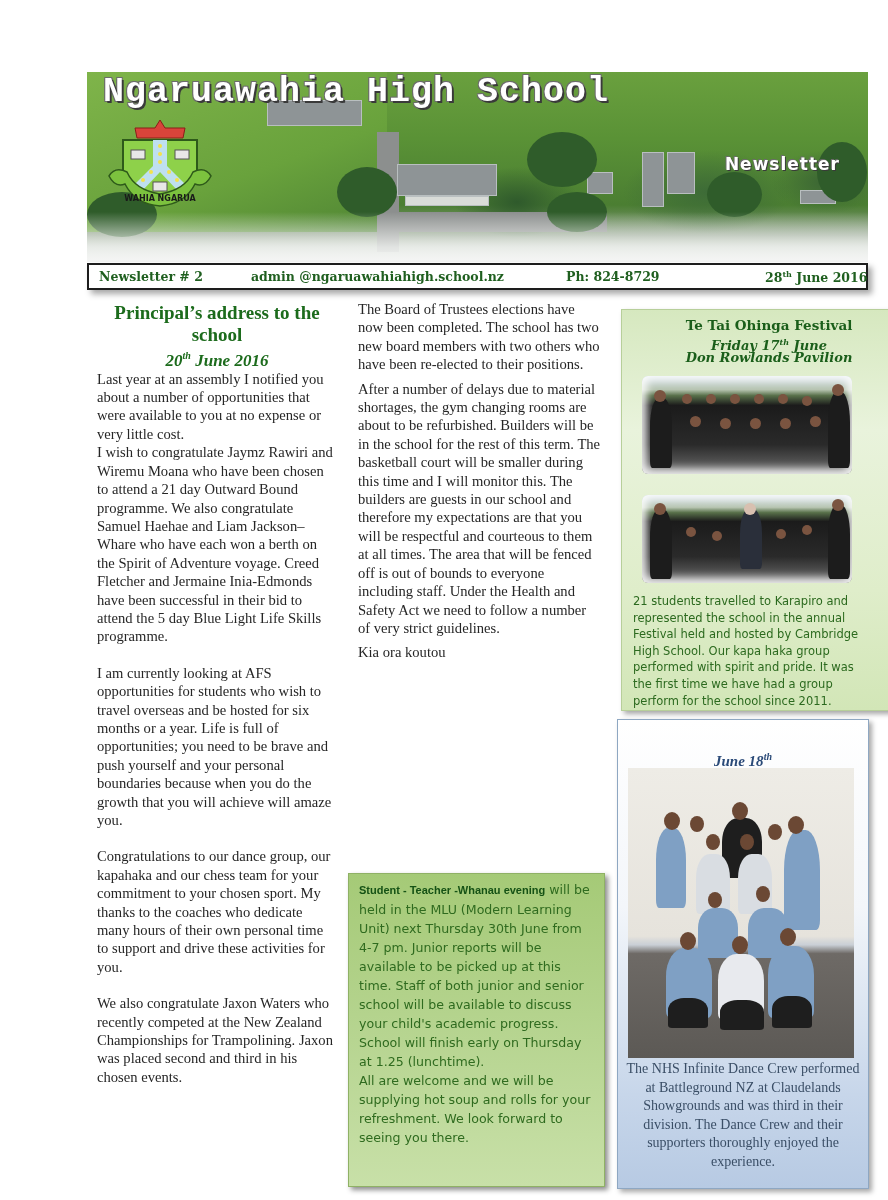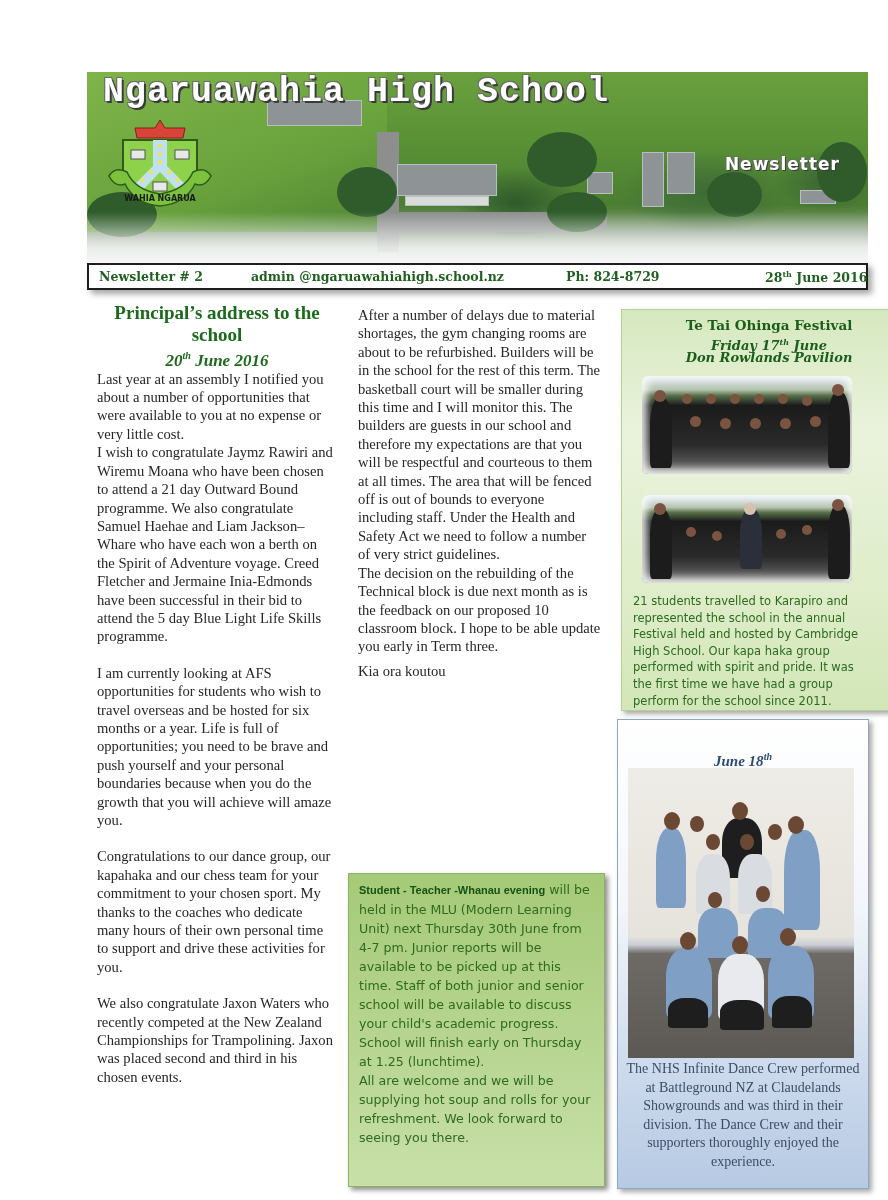--- a/index.html
+++ b/index.html
@@ -202,22 +202,22 @@
     <div class="gap"></div>
     <p>I am currently looking at AFS opportunities for students who wish to travel overseas and be hosted for six months or a year. Life is full of opportunities; you need to be brave and push yourself and your personal boundaries because when you do the growth that you will achieve will amaze you.</p>
     <div class="gap"></div>
     <p>Congratulations to our dance group, our kapahaka and our chess team for your commitment to your chosen sport. My thanks to the coaches who dedicate many hours of their own personal time to support and drive these activities for you.</p>
     <div class="gap"></div>
     <p>We also congratulate Jaxon Waters who recently competed at the New Zealand Championships for Trampolining. Jaxon was placed second and third in his chosen events.</p>
   </div>
 </div>
 
 <div class="col2 body-text">
+  <p>The Board of Trustees elections have now been completed. The school has two new board members with two others who have been re-elected to their positions.</p>
   <p class="spaced">After a number of delays due to material shortages, the gym changing rooms are about to be refurbished. Builders will be in the school for the rest of this term. The basketball court will be smaller during this time and I will monitor this. The builders are guests in our school and therefore my expectations are that you will be respectful and courteous to them at all times.  The area that will be fenced off is out of bounds to everyone including staff. Under the Health and Safety Act we need to follow a number of very strict guidelines.</p>
-  <p>The decision on the rebuilding of the Technical block is due next month as is the feedback on our proposed 10 classroom block. I hope to be able update you early in Term three.</p>
   <p class="spaced">Kia ora koutou</p>
 </div>
 
 <div class="event-box">
   <p><span class="strong">Student - Teacher -Whanau evening</span><span> will be held in the MLU (Modern Learning Unit) next Thursday 30th June from 4-7 pm. Junior reports will be available to be picked up at this time. Staff of both junior and senior school will be available to discuss your child's academic progress. School will finish early on Thursday at 1.25 (lunchtime).</span></p>
   <p> All are welcome and we will be supplying hot soup and rolls for your refreshment. We look forward to seeing you there.</p>
 </div>
 
 <div class="festival-box">
   <div class="title">Te Tai Ohinga Festival</div>

